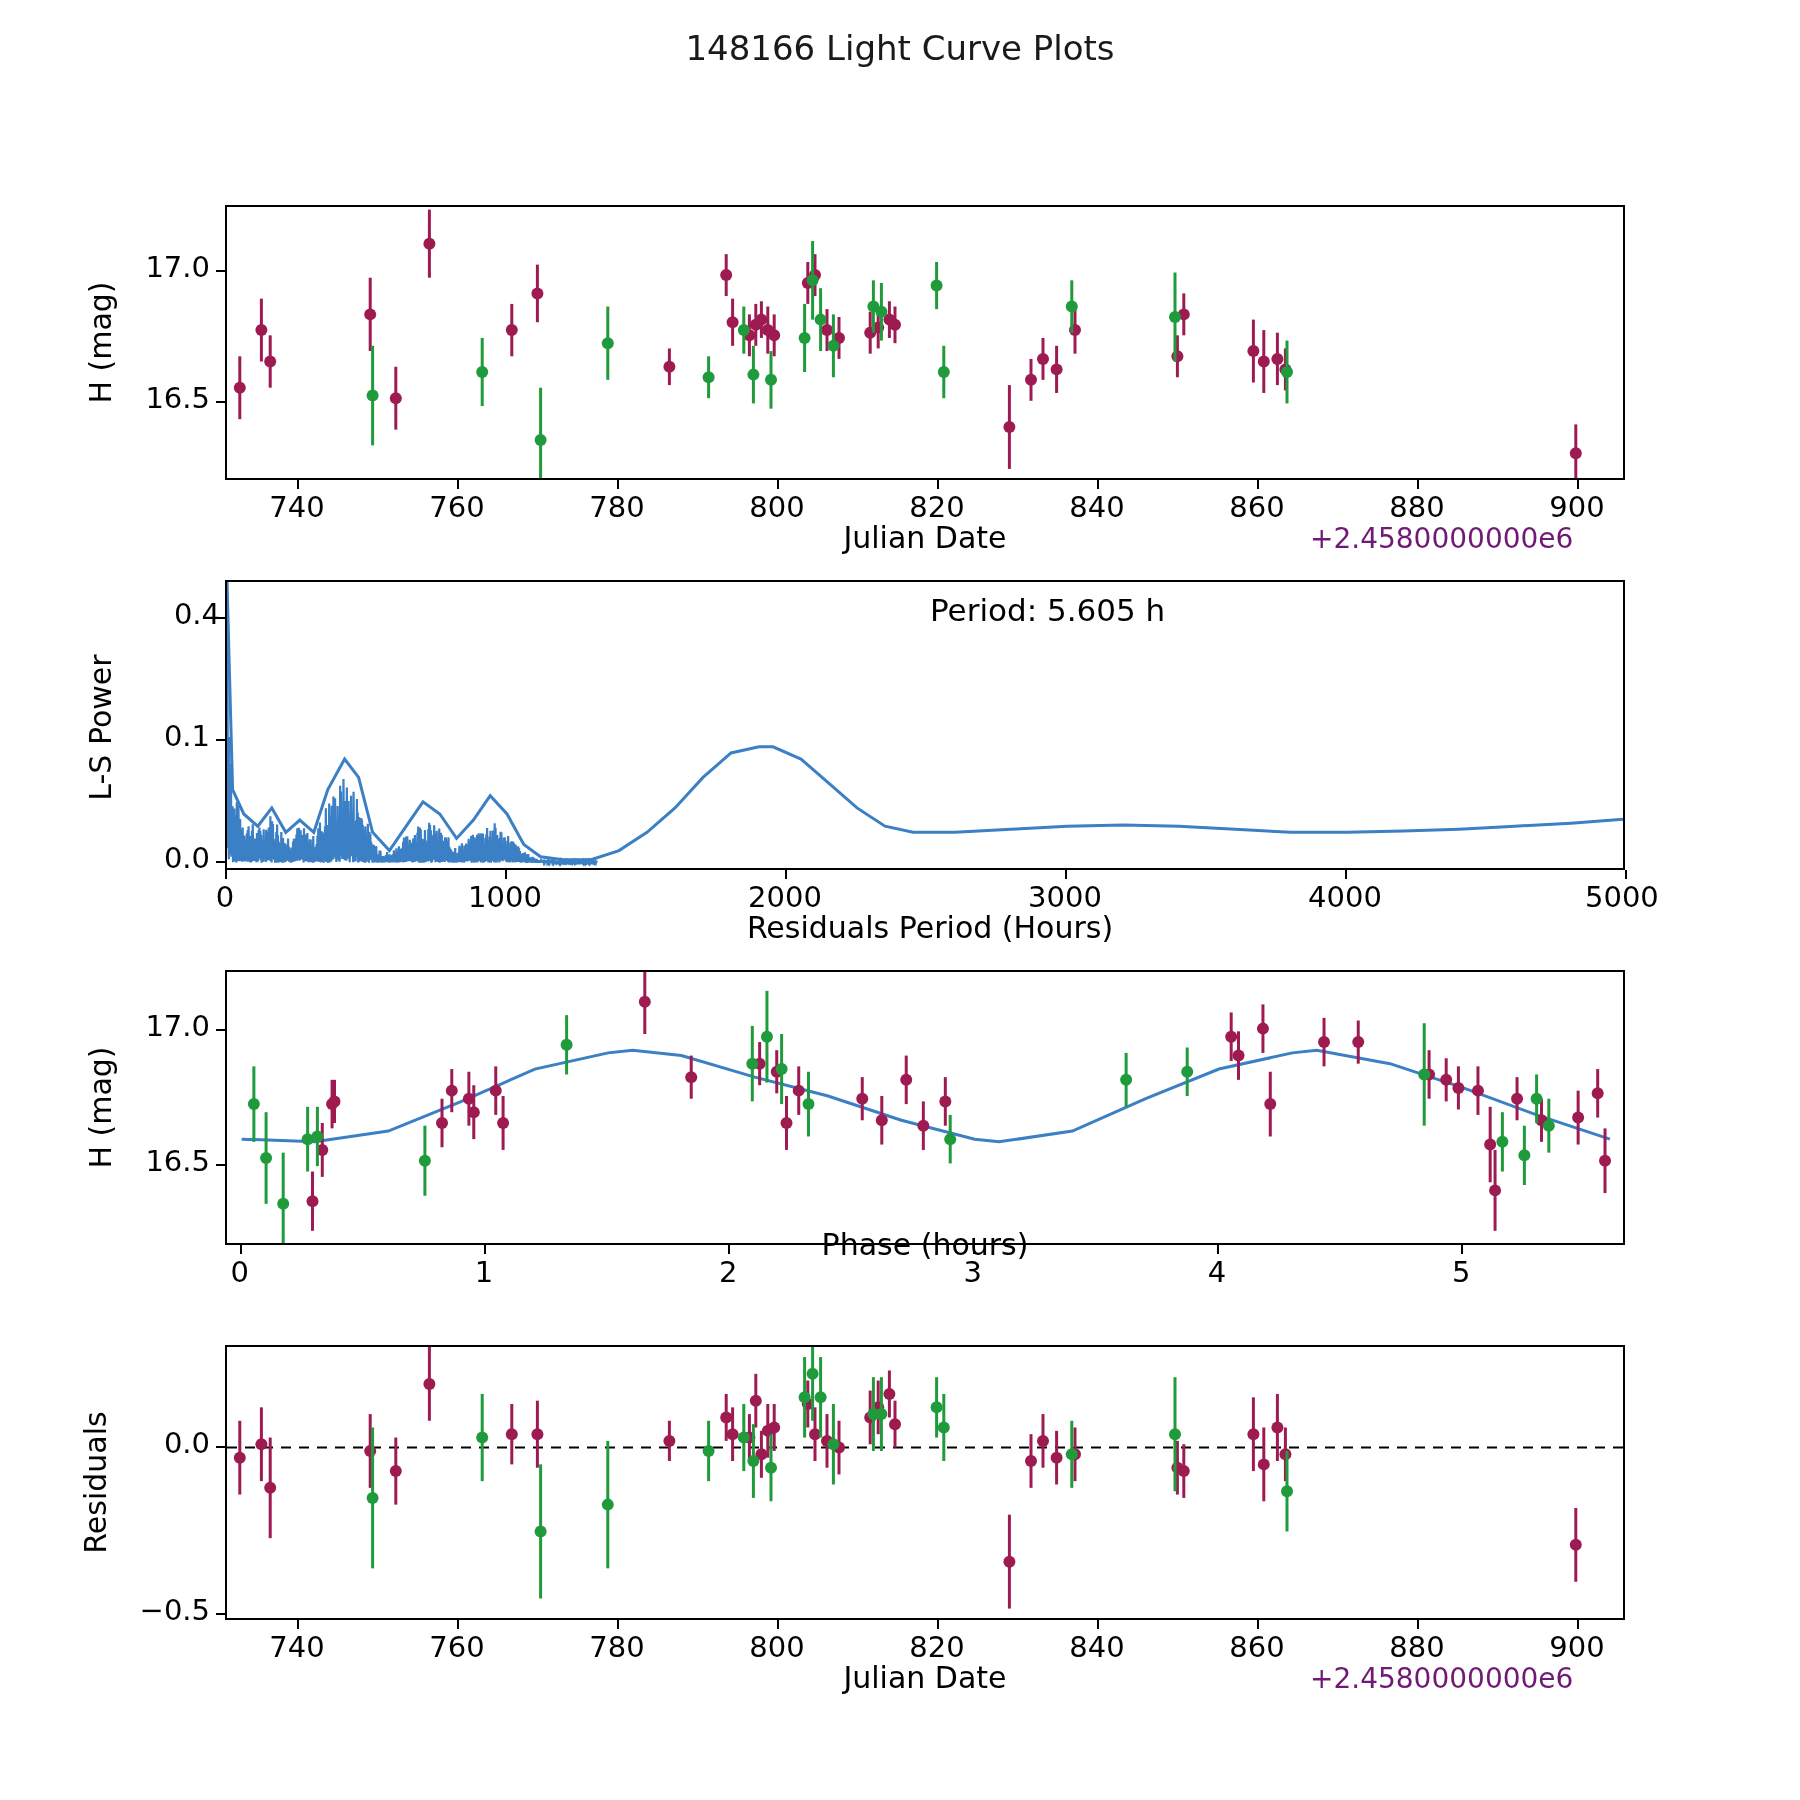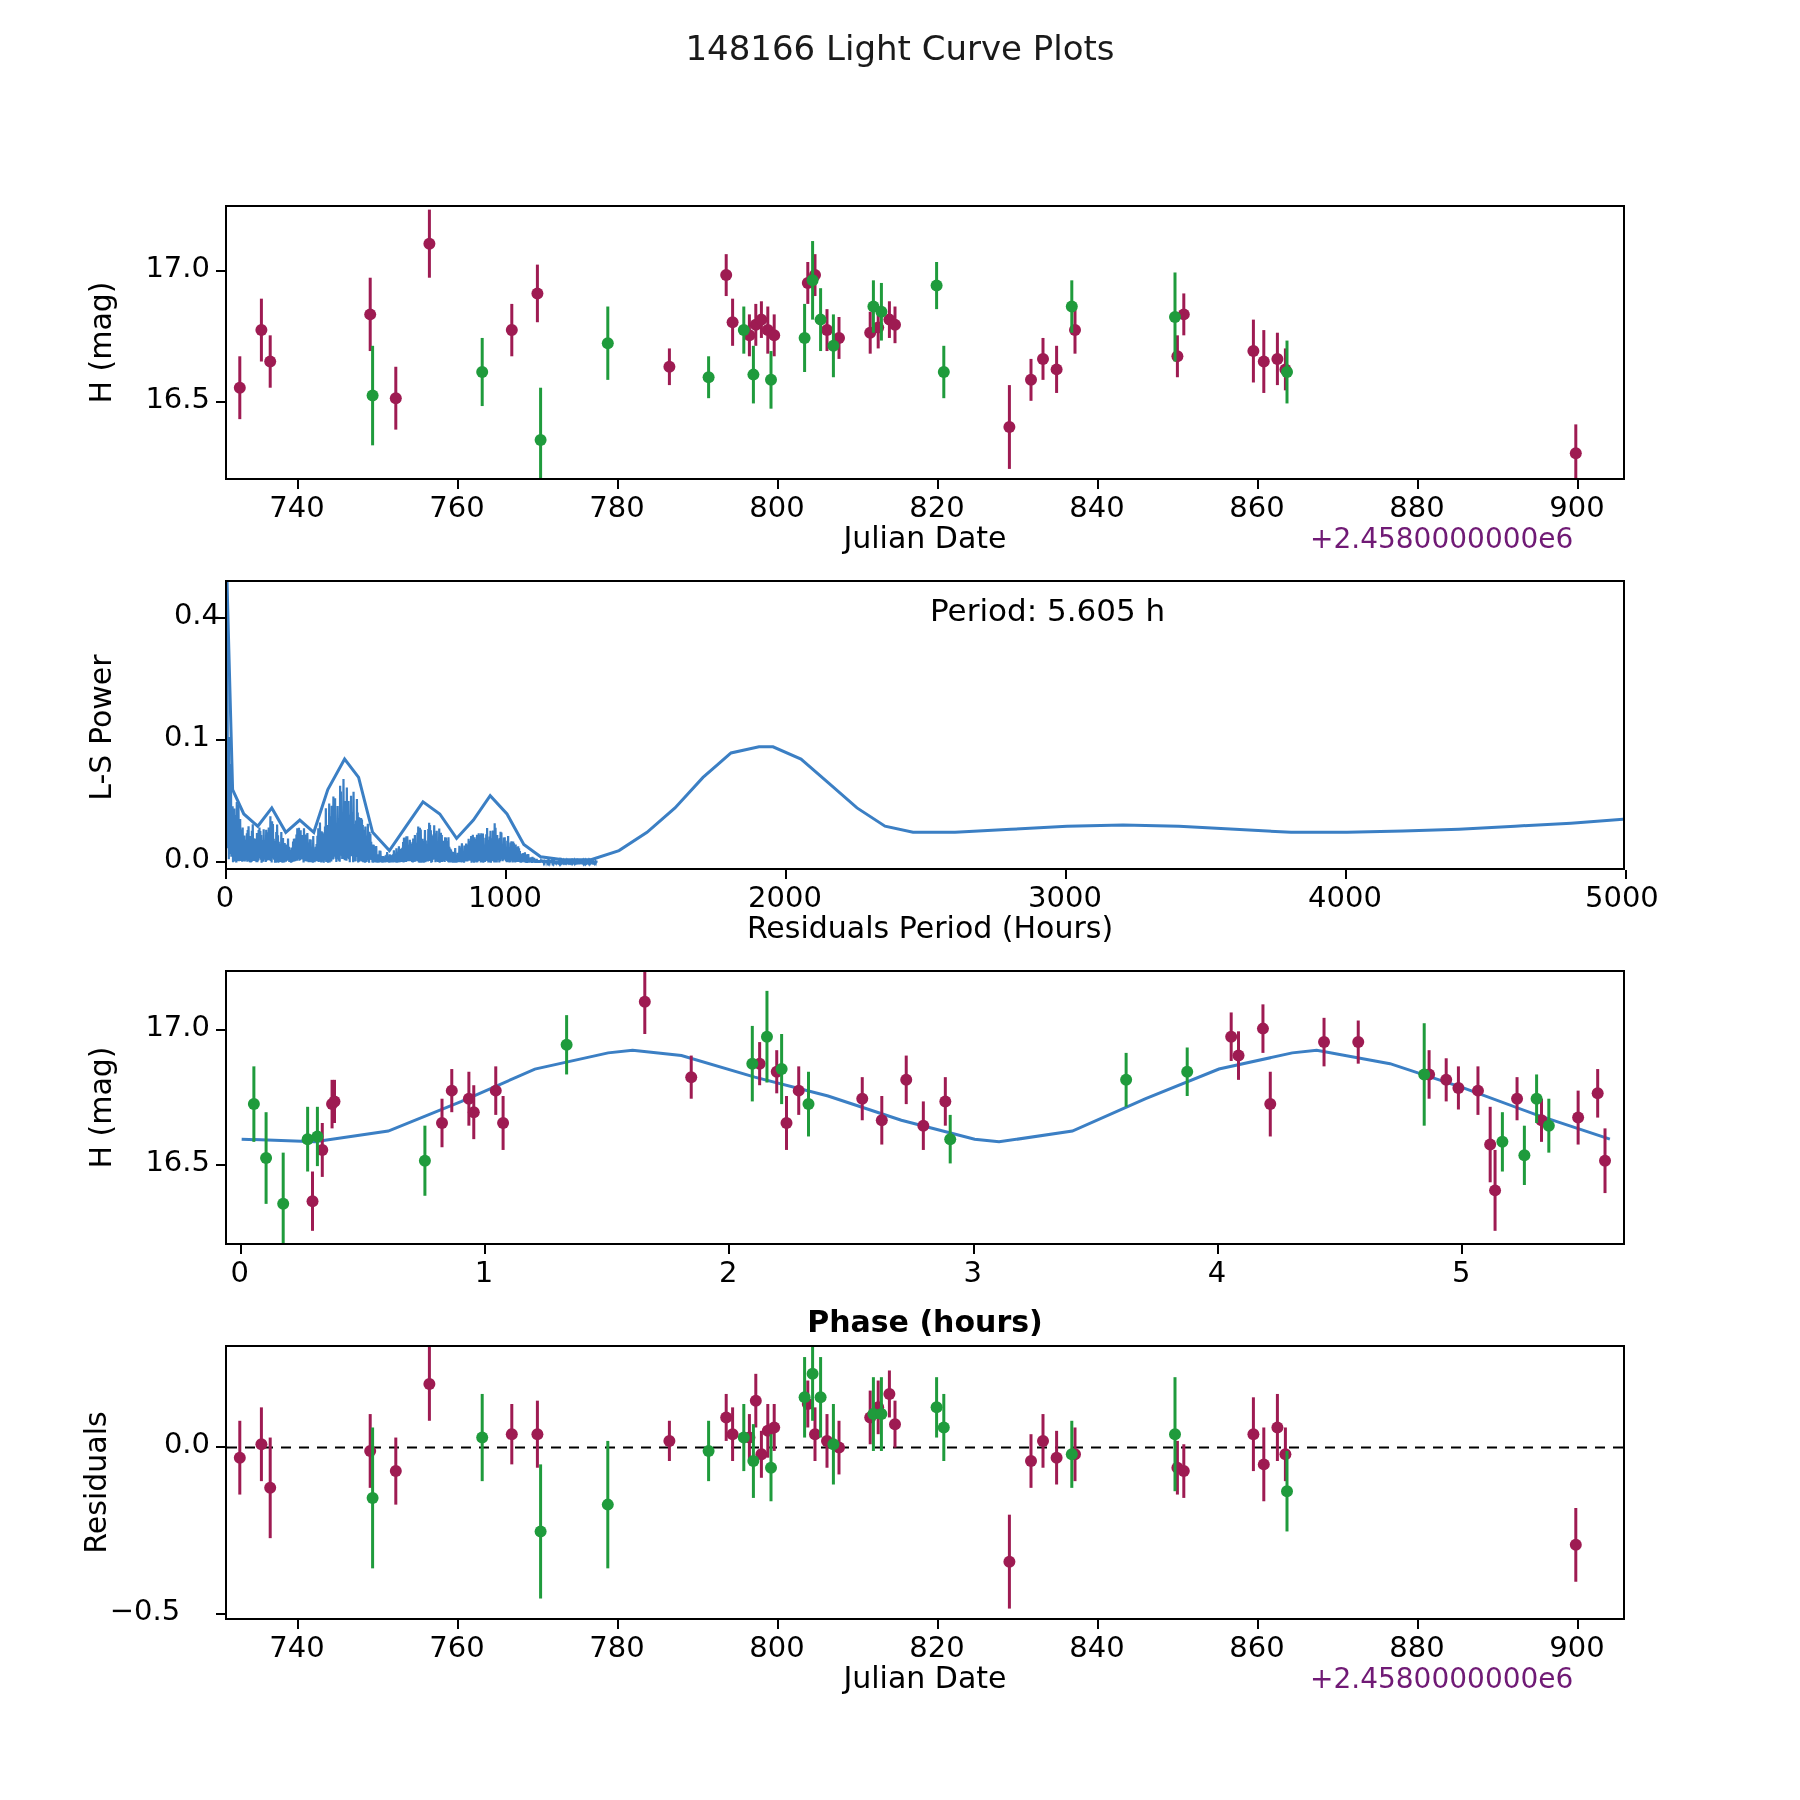--- a/index.html
+++ b/index.html
@@ -342,21 +342,21 @@
             <line x1="1297.3821989528797" x2="1297.3821989528797" y1="212.99019607843124" y2="153.67647058823542" stroke="#1f9b3c" stroke-width="3"></line>
             <circle cx="1297.3821989528797" cy="183.33333333333334" r="6" fill="#1f9b3c"></circle>
             <line x1="1309.5986038394415" x2="1309.5986038394415" y1="150.98039215686248" y2="102.45098039215665" stroke="#1f9b3c" stroke-width="3"></line>
             <circle cx="1309.5986038394415" cy="126.71568627450955" r="6" fill="#1f9b3c"></circle>
             <line x1="1321.8150087260035" x2="1321.8150087260035" y1="180.6372549019613" y2="126.71568627450955" stroke="#1f9b3c" stroke-width="3"></line>
             <circle cx="1321.8150087260035" cy="153.67647058823542" r="6" fill="#1f9b3c"></circle>
           </g>
         </svg>
     </div>
     <div class="ylabel" style="left:-10px; top:1090px; width:220px; transform:rotate(-90deg);">H (mag)</div>
-    <div class="xlabel" style="left:725px; top:1304px; width:400px;font-weight:bold;">Phase (hours)</div>
+    <div class="xlabel" style="left:725px; top:1227px; width:400px;">Phase (hours)</div>
   </div>
 
   <div class="panel">
     <div class="axes" id="ax4" style="left:225px; top:1345px; width:1400px; height:275px;">
       <svg id="svg4" width="1400" height="275">
           <line x1="0" x2="1400" y1="100.60975609756096" y2="100.60975609756096" stroke="#000" stroke-width="2" stroke-dasharray="10 8"></line>
           <g>
             <line x1="12.800000000000184" x2="12.800000000000184" y1="147.5609756097561" y2="73.78048780487808" stroke="#9e1b52" stroke-width="3"></line>
             <circle cx="12.800000000000184" cy="110.67073170731709" r="6" fill="#9e1b52"></circle>
             <line x1="34.399999999999636" x2="34.399999999999636" y1="134.14634146341464" y2="60.36585365853662" stroke="#9e1b52" stroke-width="3"></line>
@@ -544,17 +544,17 @@
     <div class="tick-label" style="left: 897px; top: 1630px; width: 80px; text-align: center;">820</div>
     <div class="tickmark" style="left: 937px; top: 1620px; width: 2px; height: 9px;"></div>
     <div class="tick-label" style="left: 1057px; top: 1630px; width: 80px; text-align: center;">840</div>
     <div class="tickmark" style="left: 1097px; top: 1620px; width: 2px; height: 9px;"></div>
     <div class="tick-label" style="left: 1217px; top: 1630px; width: 80px; text-align: center;">860</div>
     <div class="tickmark" style="left: 1257px; top: 1620px; width: 2px; height: 9px;"></div>
     <div class="tick-label" style="left: 1377px; top: 1630px; width: 80px; text-align: center;">880</div>
     <div class="tickmark" style="left: 1417px; top: 1620px; width: 2px; height: 9px;"></div>
     <div class="tick-label" style="left: 1537px; top: 1630px; width: 80px; text-align: center;">900</div>
     <div class="tickmark" style="left: 1577px; top: 1620px; width: 2px; height: 9px;"></div>
-    <div class="tick-label" style="left: 80px; top: 1593.29px; width: 130px; text-align: center;">−0.5</div>
+    <div class="tick-label" style="left: 80px; top: 1593.29px; width: 130px; text-align: right;">−0.5</div>
     <div class="tickmark" style="left: 216px; top: 1613.29px; width: 9px; height: 2px;"></div>
     <div class="tick-label" style="left: 80px; top: 1425.61px; width: 130px; text-align: right;">0.0</div>
     <div class="tickmark" style="left: 216px; top: 1445.61px; width: 9px; height: 2px;"></div>
   </div>
 
 </body></html>

